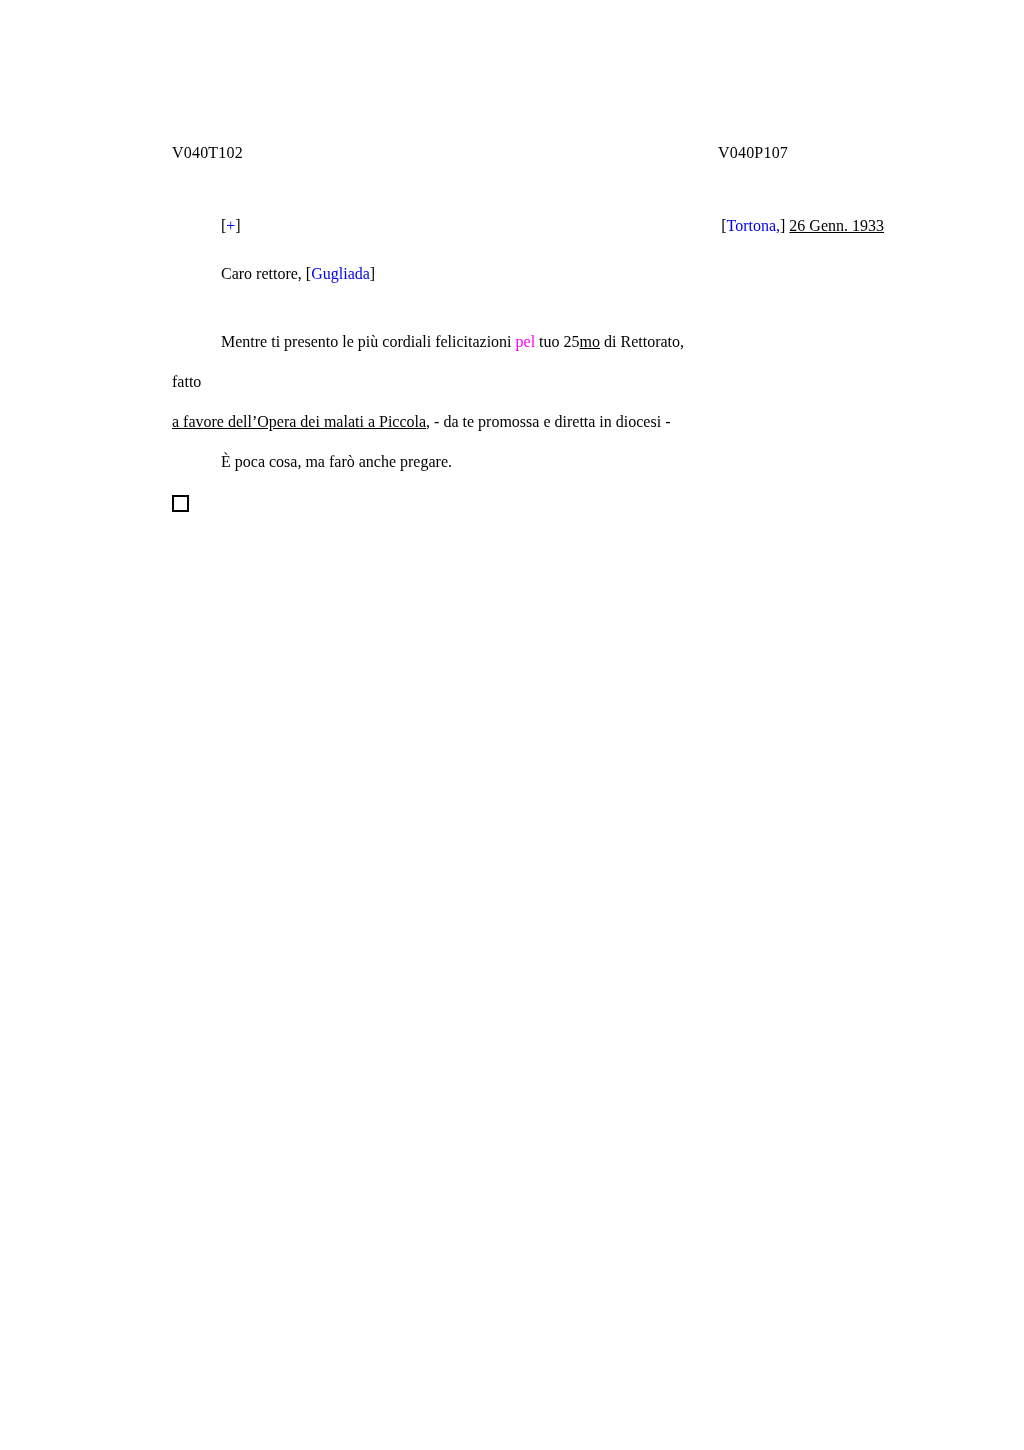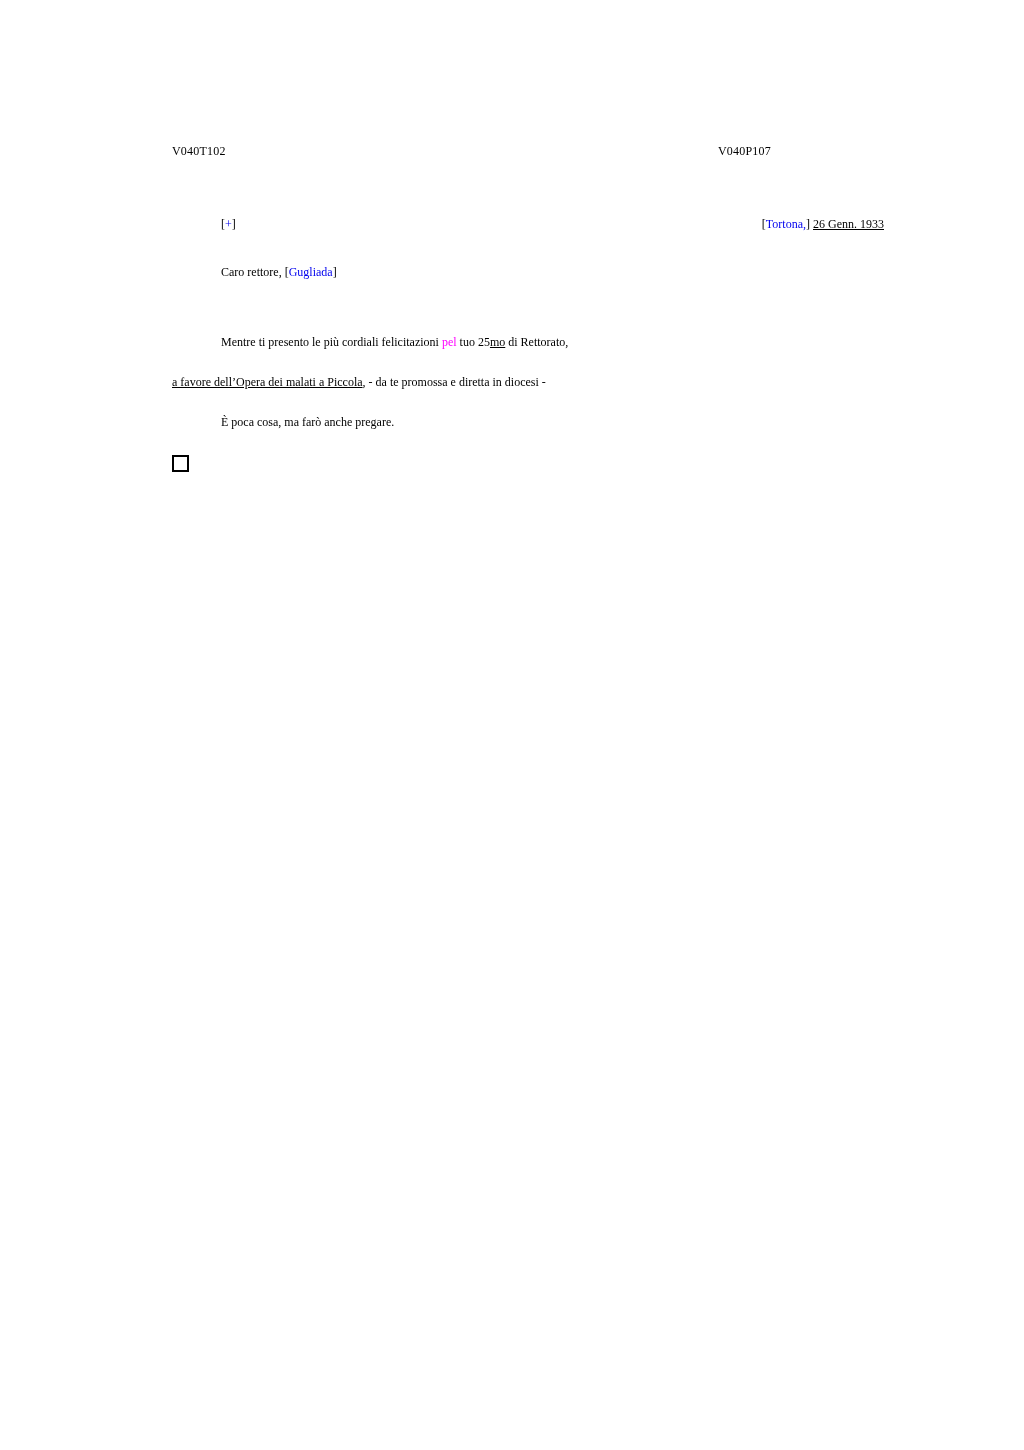--- a/index.html
+++ b/index.html
@@ -2,21 +2,21 @@
 <html style="--annotation-blue: #0000EE; --highlight-magenta: #FF00FF;"><head>
 <meta charset="utf-8">
 <style>
   html, body { margin: 0; padding: 0; background: #ffffff; }
   .page {
     position: relative;
     width: 1024px;
     height: 1450px;
     background: #ffffff;
     font-family: "Liberation Serif", serif;
-    font-size: 12px;
+    font-size: 16px;
     color: #000000;
     overflow: hidden;
   }
   .abs { position: absolute; white-space: nowrap; }
   .header-code { letter-spacing: 0.2px; }
   .blue { color: var(--annotation-blue, #0000EE); }
   .magenta { color: var(--highlight-magenta, #FF00FF); }
   .u { text-decoration: underline; }
   .body-block { line-height: 24px; }
   .body-line { height: 24px; white-space: nowrap; margin-top: 16px; }
@@ -50,20 +50,21 @@
     <span>Caro rettore, [</span><span class="blue">Gugliada</span><span>]</span>
   </div>
 
   <div class="abs body-block" style="left:172px; top:314px;">
 
     <div class="body-line indent">
       <span>Mentre ti presento le più cordiali felicitazioni </span><span class="magenta">pel</span><span> tuo 25</span><span class="u">mo</span><span> di Rettorato,</span>
     </div>
 
 
+    <div class="body-line">fatto</div>
 
 
     <div class="body-line">
       <span class="u">a favore dell’Opera dei malati a Piccola</span><span>, - da te promossa e diretta in diocesi -</span>
     </div>
 
 
     <div class="body-line indent">È poca cosa, ma farò anche pregare.</div>
 
     <div class="body-line">

